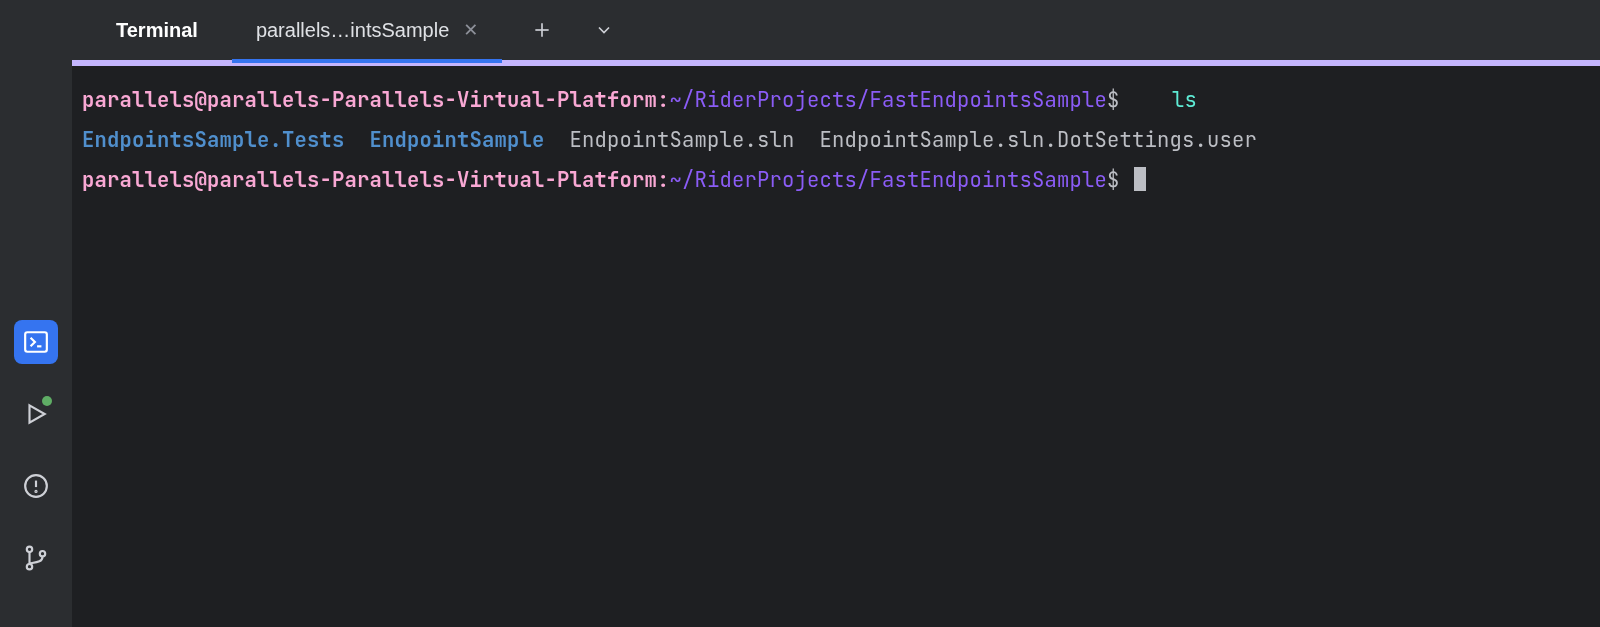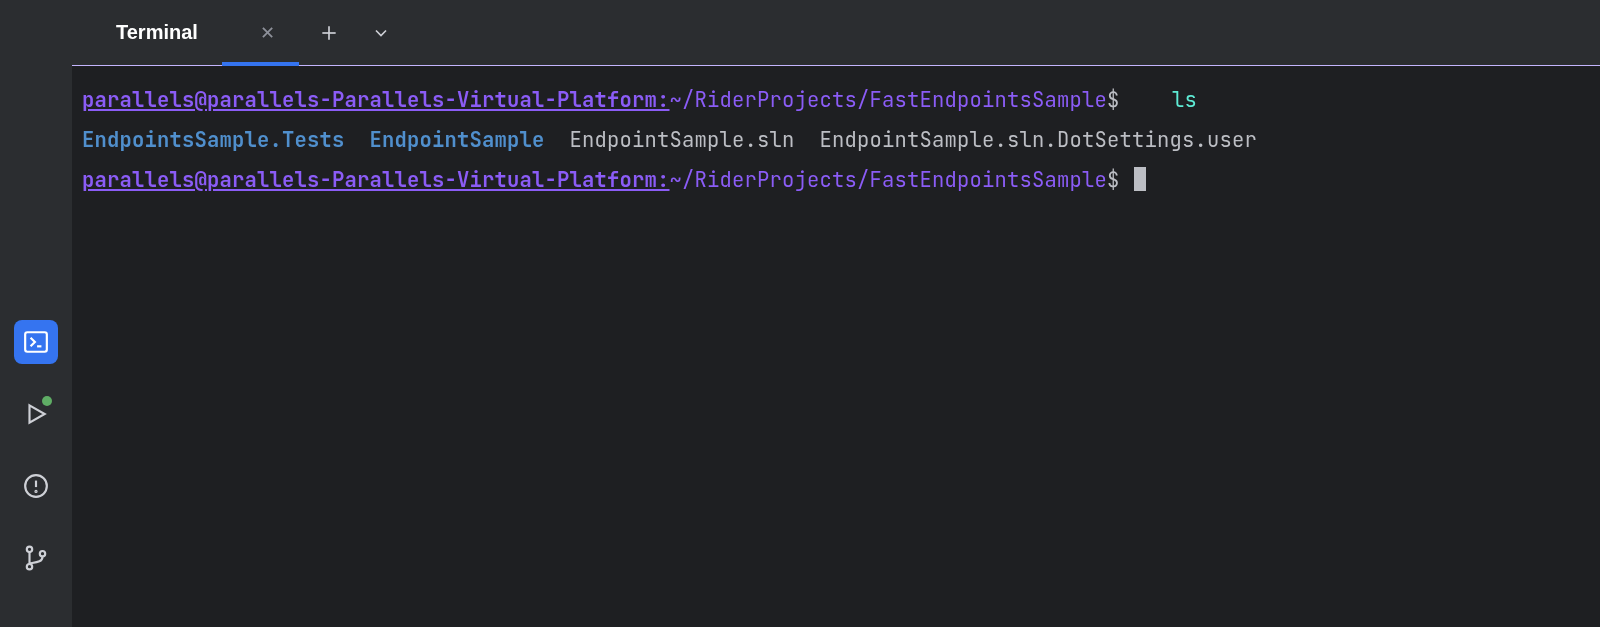--- a/index.html
+++ b/index.html
@@ -49,23 +49,23 @@
       flex: 1;
       display: flex;
       flex-direction: column;
       background: #1e1f22;
     }
     .tabbar {
       height: 66px;
       display: flex;
       align-items: center;
       padding-left: 20px;
-      gap: 0;
+      gap: 10px;
       background: #2b2d30;
-      border-bottom: 1px solid #c4b5fd;
+      border-bottom: 6px solid #c4b5fd;
     }
     .tab {
       height: 66px;
       display: flex;
       align-items: center;
       padding: 0 24px;
       color: #dfe1e5;
       font-size: 20px;
       cursor: pointer;
       position: relative;
@@ -105,21 +105,21 @@
     .terminal-body {
       flex: 1;
       padding: 14px 10px;
       font-family: "JetBrains Mono", "Menlo", "Consolas", monospace;
       font-size: 20.5px;
       line-height: 1.95;
       color: #bcbec4;
       white-space: pre;
       letter-spacing: 0.2px;
     }
-    .prompt-user { color: #8b5cf6; font-weight: 600; text-decoration: underline; }
+    .prompt-user { color: #f9a8d4; font-weight: 600; }
     .prompt-path { color: #8b5cf6; font-weight: 400; }
     .prompt-dollar { color: #bcbec4; }
     .cmd { color: #5eead4; margin-left: 40px; }
     .dir-entry { color: #508fcd; font-weight: 600; }
     .file-entry { color: #bcbec4; }
     .cursor-block {
       display: inline-block;
       width: 12px;
       height: 24px;
       background: #bcbec4;
@@ -162,20 +162,21 @@
     </svg>
   </div>
 </div>
 
 <div class="main">
   <div class="tabbar">
     <div class="tab primary">
       <span>Terminal</span>
     </div>
     <div class="tab active">
+      <span>parallels…intsSample</span>
       <span class="tab-close">✕</span>
     </div>
     <div class="tabbar-action">
       <svg width="20" height="20" viewBox="0 0 24 24" fill="none" stroke="currentColor" stroke-width="2">
         <line x1="12" y1="4" x2="12" y2="20"></line>
         <line x1="4" y1="12" x2="20" y2="12"></line>
       </svg>
     </div>
     <div class="tabbar-action">
       <svg width="20" height="20" viewBox="0 0 24 24" fill="none" stroke="currentColor" stroke-width="2">

